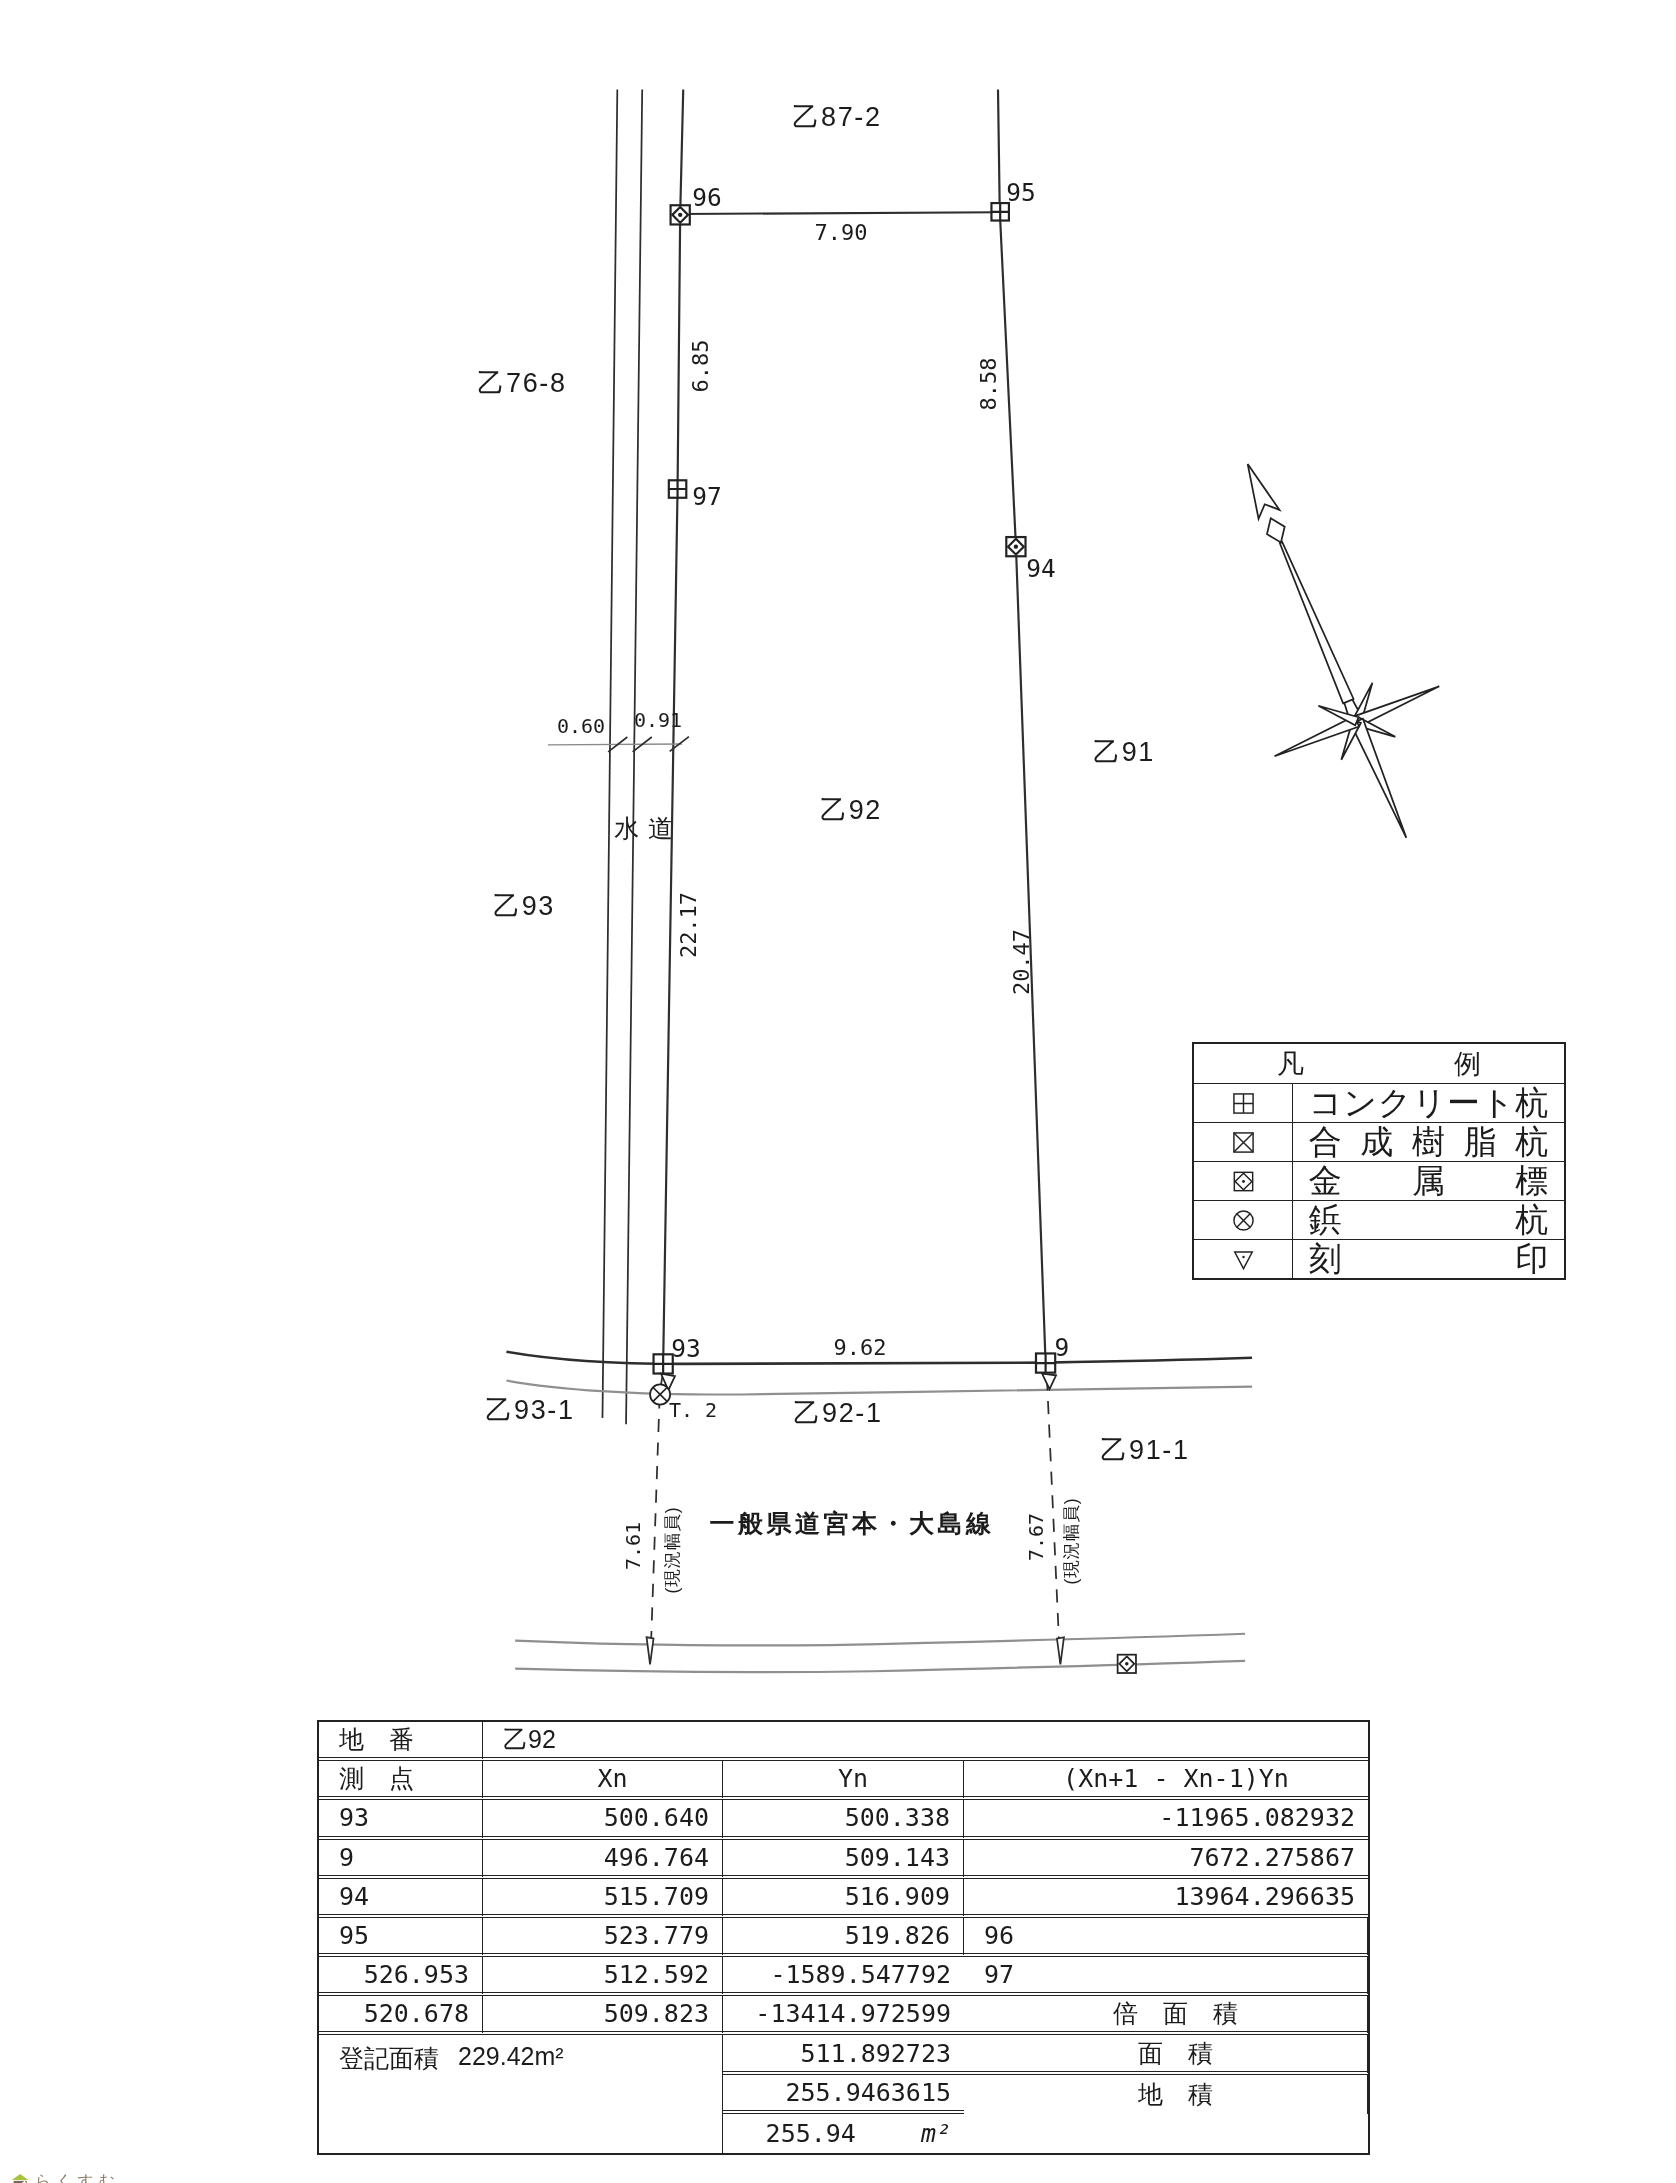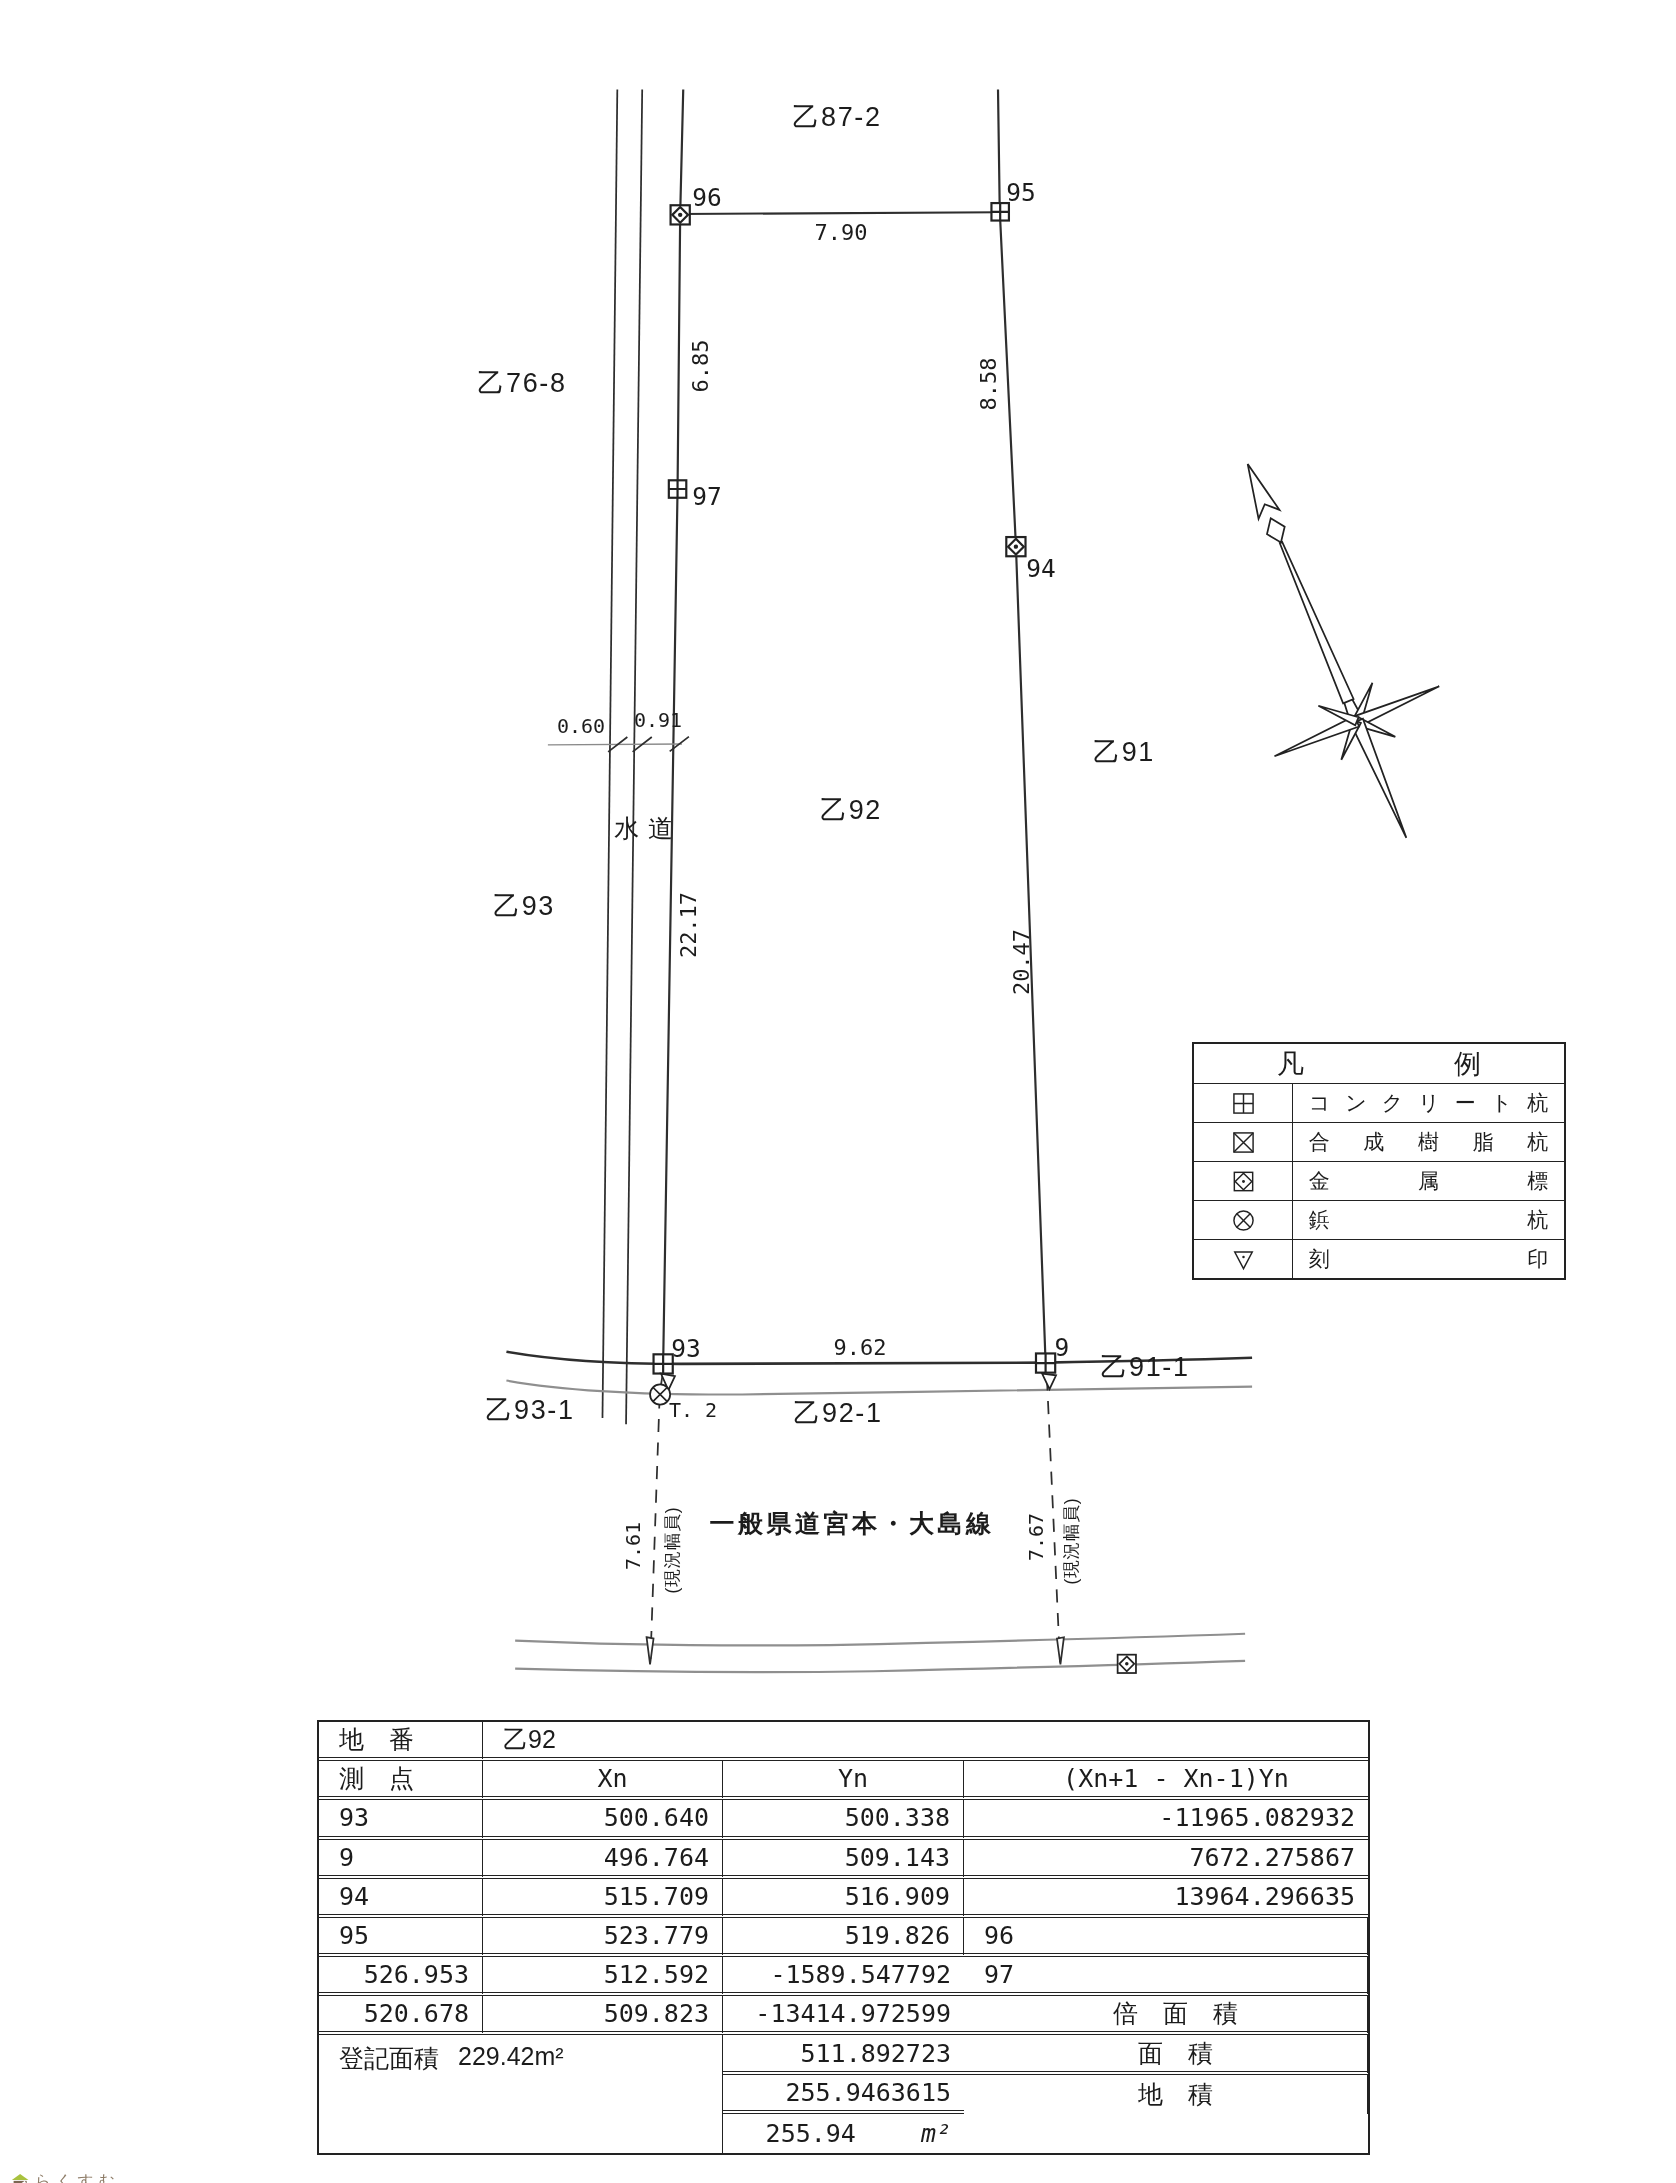--- a/index.html
+++ b/index.html
@@ -21,21 +21,21 @@
 
   
   .legend{position:absolute;left:1192px;top:1042px;width:374px;height:238px;
           border:2.2px solid #222;box-sizing:border-box;display:flex;flex-direction:column;}
   .legend-title{height:41px;border-bottom:1.7px solid #222;display:flex;align-items:center;
           justify-content:space-between;padding:0 83px;font-size:27px;box-sizing:border-box;}
   .legend-row{flex:1;display:flex;border-bottom:1.7px solid #222;box-sizing:border-box;}
   .legend-row:last-child{border-bottom:none;}
   .legend-sym{width:99px;border-right:1.7px solid #222;display:flex;align-items:center;
           justify-content:center;box-sizing:border-box;}
-  .legend-label{flex:1;font-size:21px;display:block;line-height:38px;
+  .legend-label{flex:1;font-size:33px;display:block;line-height:38px;
           text-align:justify;text-align-last:justify;text-justify:inter-character;
           padding:0 15.7px;box-sizing:border-box;}
 
   
   .tbl{position:absolute;left:317px;top:1720px;width:1053px;height:435px;
        border:2.6px solid #222;box-sizing:border-box;display:grid;
        grid-template-columns:164px 240px 241px auto;grid-template-rows:repeat(11,1fr);
        font-family:"DejaVu Sans Mono",monospace;font-size:25px;}
   .tbl>div{box-sizing:border-box;display:flex;align-items:center;padding-left:20px;}
   .bR{border-right:1.7px solid #222;}
@@ -168,21 +168,21 @@
   <span class="lbl dim rot" style="left:688px;top:925px;">22.17</span>
   <span class="lbl dim rot" style="left:1021px;top:962px;">20.47</span>
   <span class="lbl small" style="left:581px;top:726px;">0.60</span>
   <span class="lbl small" style="left:658px;top:720px;">0.91</span>
   <span class="lbl pt" style="left:686px;top:1348px;">93</span>
   <span class="lbl dim" style="left:860px;top:1347px;">9.62</span>
   <span class="lbl pt" style="left:1062px;top:1347px;">9</span>
   <span class="lbl small" style="left:693px;top:1410px;">T. 2</span>
   <span class="lbl plabel" style="left:530px;top:1410px;">乙93-1</span>
   <span class="lbl plabel" style="left:838px;top:1413px;">乙92-1</span>
-  <span class="lbl plabel" style="left:1145px;top:1367px;">乙91-1</span>
+  <span class="lbl plabel" style="left:1145px;top:1450px;">乙91-1</span>
   <span class="lbl roadname" style="left:852px;top:1523px;">一般県道宮本・大島線</span>
   <span class="lbl small rot" style="left:633px;top:1546px;">7.61</span>
   <span class="lbl note rot" style="left:672px;top:1550px;">(現況幅員)</span>
   <span class="lbl small rot" style="left:1036px;top:1537px;">7.67</span>
   <span class="lbl note rot" style="left:1071px;top:1541px;">(現況幅員)</span>
 
   <div class="legend">
     <div class="legend-title">
       <span>凡</span>
       <span>例</span>

